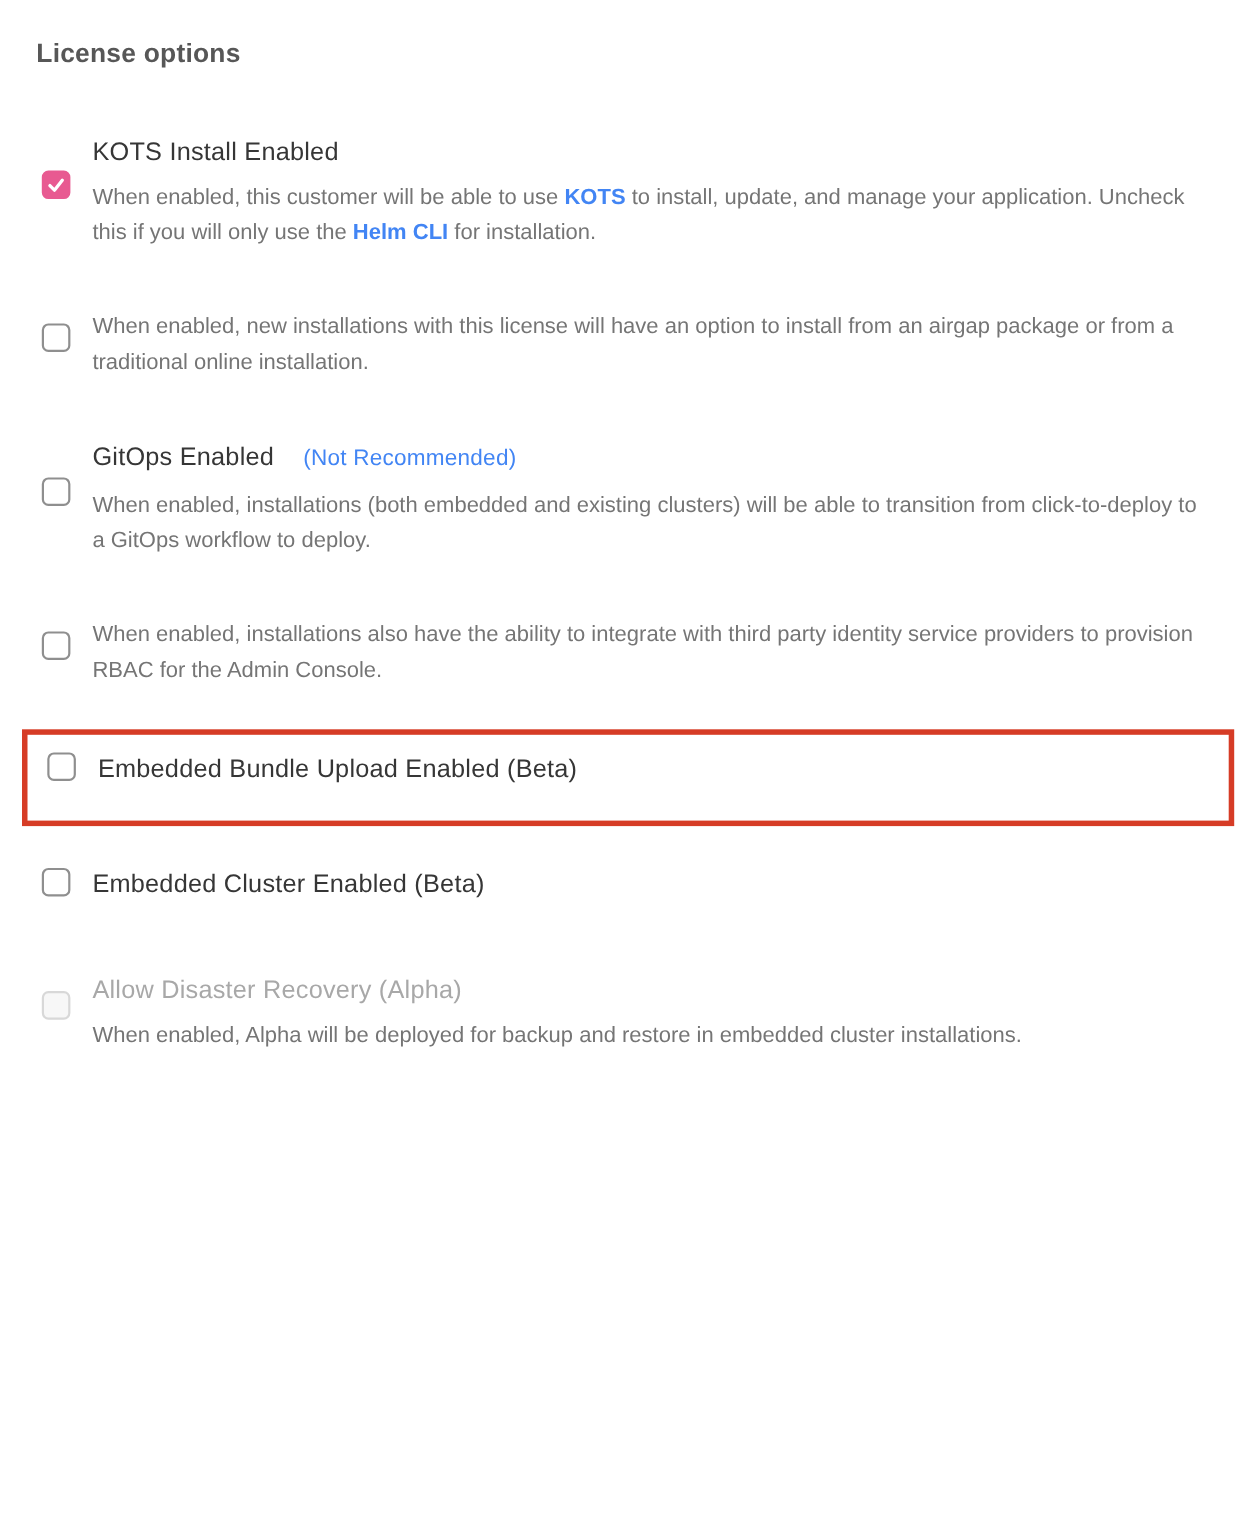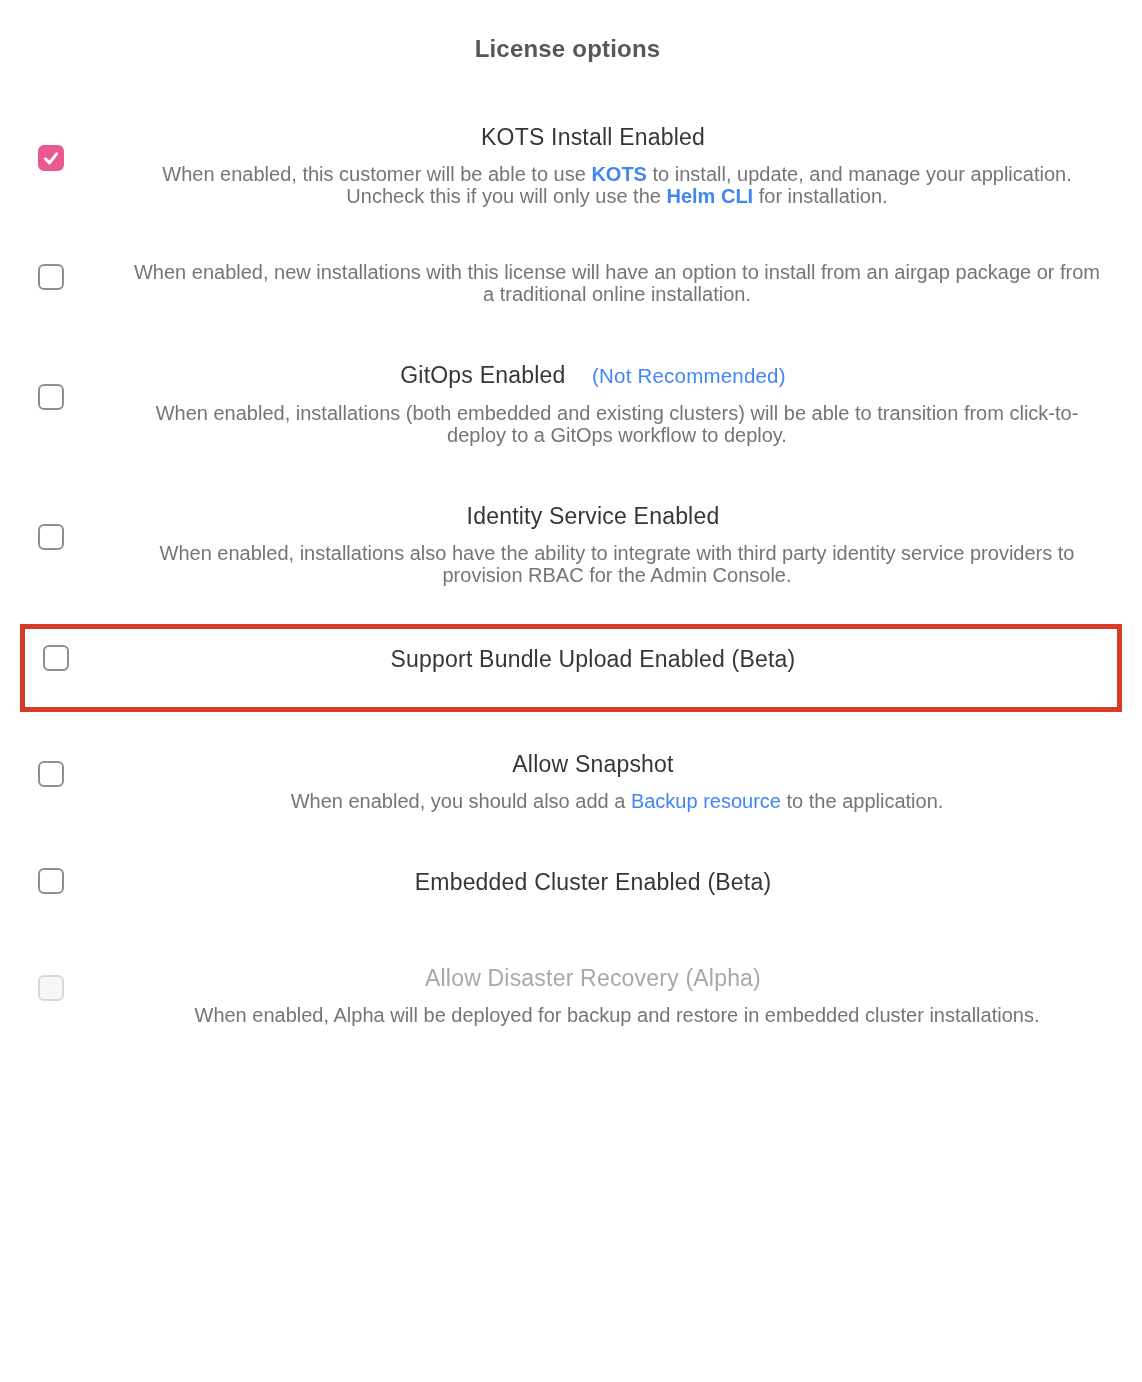--- a/index.html
+++ b/index.html
@@ -17,21 +17,20 @@
   * { box-sizing: border-box; }
   html, body {
     margin: 0; padding: 0;
     background: #ffffff;
     font-family: "Liberation Sans", "DejaVu Sans", sans-serif;
   }
   .page {
     width: 1142px;
     min-height: 1382px;
     padding: 32px 40px 30px 33px;
-    text-align: center;
   }
   .page-heading {
     font-size: 24px;
     font-weight: 700;
     color: var(--heading-color);
     line-height: 33px;
     margin: 0 0 56px 0;
     letter-spacing: 0.2px;
   }
   .options-list { width: 100%; }
@@ -76,23 +75,22 @@
   }
   .option-row.disabled .option-title { color: var(--disabled-title); }
   .title-suffix {
     color: var(--link-color);
     font-size: 20.5px;
     margin-left: 20px;
   }
   .option-description {
     font-size: 20px;
     color: var(--desc-color);
-    line-height: 22px;
+    line-height: 32px;
     max-width: 1020px;
-    margin-left: 48px;
   }
   .desc-link {
     color: var(--link-color);
     text-decoration: none;
     cursor: pointer;
   }
   .desc-link.bold { font-weight: 700; }
   .highlight-box {
     border: 5px solid var(--red);
     margin: -16px -20px 36px -13px;
@@ -148,56 +146,38 @@
     </div>
   </div>
 
   <div class="option-row">
     <div class="checkbox-cell">
       <span class="checkbox" role="checkbox" aria-checked="false">
         
       </span>
     </div>
     <div class="content-cell">
-      <div class="option-title">
-        <span class="title-text">Identity Service Enabled</span>
-        
-      </div>
       <div class="option-description"><span>When enabled, installations also have the ability to integrate with third party identity service providers to provision RBAC for the Admin Console.</span></div>
     </div>
   </div>
 <div class="highlight-box">
   <div class="option-row">
     <div class="checkbox-cell">
       <span class="checkbox" role="checkbox" aria-checked="false">
         
       </span>
     </div>
     <div class="content-cell">
       <div class="option-title">
-        <span class="title-text">Support Bundle Upload Enabled (Beta)</span>
+        <span class="title-text">Embedded Bundle Upload Enabled (Beta)</span>
         
       </div>
     </div>
   </div>
 </div>
-  <div class="option-row">
-    <div class="checkbox-cell">
-      <span class="checkbox" role="checkbox" aria-checked="false">
-        
-      </span>
-    </div>
-    <div class="content-cell">
-      <div class="option-title">
-        <span class="title-text">Allow Snapshot</span>
-        
-      </div>
-      <div class="option-description"><span>When enabled, you should also add a </span><a class="desc-link" href="#">Backup resource</a><span> to the application.</span></div>
-    </div>
-  </div>
 
   <div class="option-row">
     <div class="checkbox-cell">
       <span class="checkbox" role="checkbox" aria-checked="false">
         
       </span>
     </div>
     <div class="content-cell">
       <div class="option-title">
         <span class="title-text">Embedded Cluster Enabled (Beta)</span>

